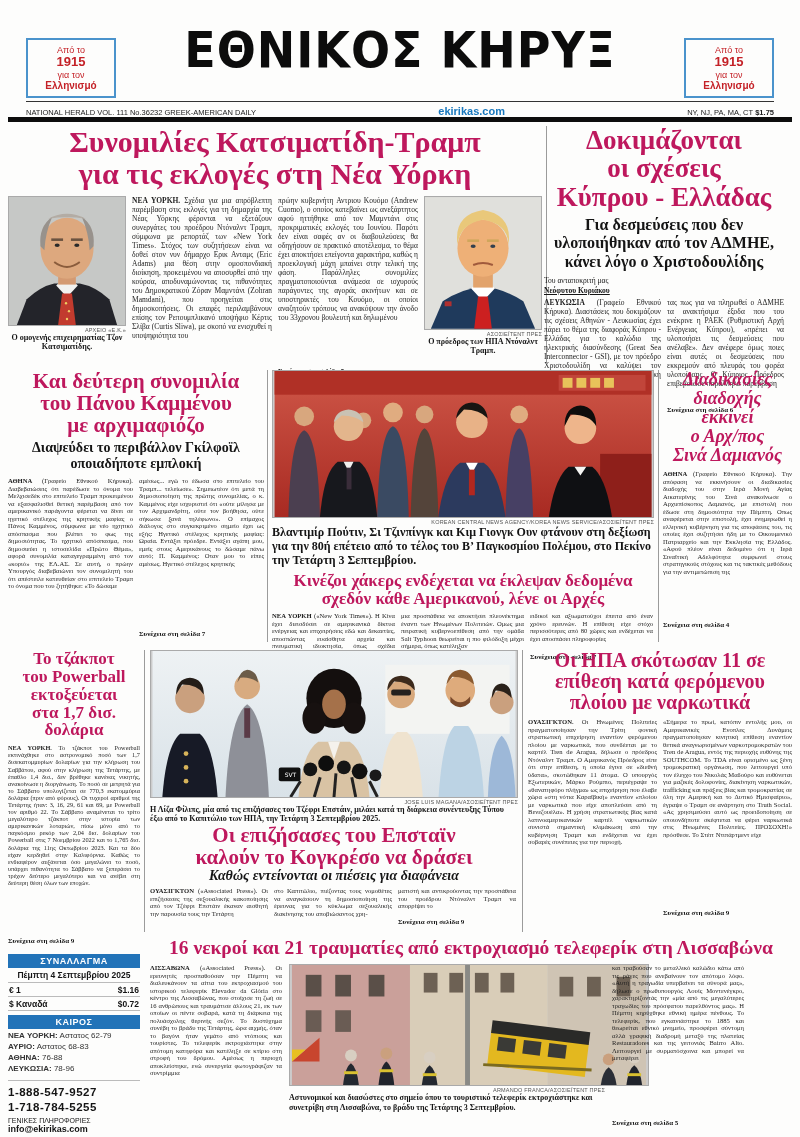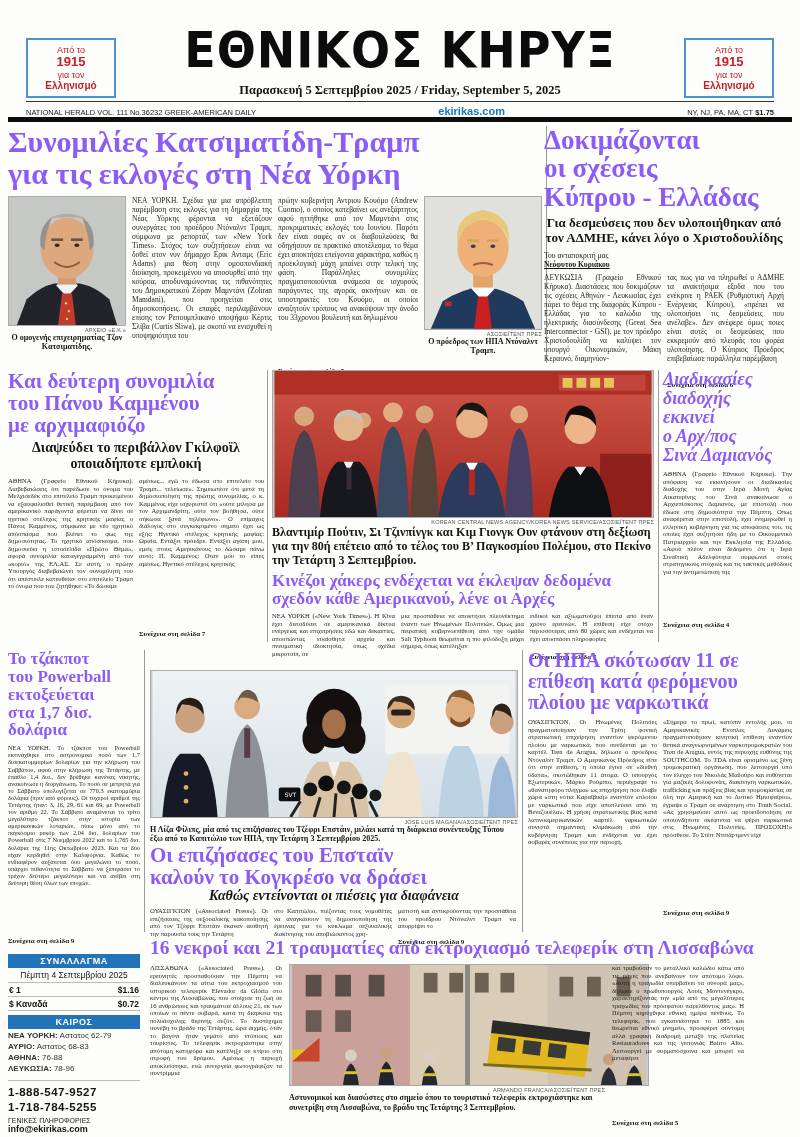--- a/index.html
+++ b/index.html
@@ -18,27 +18,27 @@
   .mast-title{position:absolute;top:22px;left:120px;right:120px;text-align:center;
         font-family:"DejaVu Sans",sans-serif;font-weight:bold;font-size:46px;
         letter-spacing:1px;transform:scaleY(1.1);color:#0c0c0c;white-space:nowrap}
   .dateline{position:absolute;top:83px;left:0;right:0;text-align:center;font-size:12.5px;font-weight:bold}
   .inforow{position:absolute;top:101px;left:26px;right:26px;border-top:1px solid #333;
         display:flex;align-items:baseline;justify-content:space-between;padding-top:3px;
         font-family:"Liberation Sans",sans-serif;font-size:7.5px;color:#222}
   .inforow .site{font-size:11px;font-weight:bold;color:#1878be}
   .blackbar{position:absolute;top:117px;left:8px;right:8px;height:5px;background:#0d0d0d}
   
-  .hl{font-weight:bold;line-height:1.05;color:#8b5cf6}
+  .hl{font-weight:bold;text-align:center;line-height:1.05;color:#be185d}
   .sub{font-weight:bold;text-align:center;line-height:1.15}
   .bodytext{text-align:justify;overflow:hidden;color:#1d1d1d}
   .bt8{font-size:7.5px;line-height:9px}
   .bt7{font-size:6.6px;line-height:7.5px}
   .bt6{font-size:6.3px;line-height:7.1px}
-  .lead-in{font-weight:normal}
+  .lead-in{font-weight:bold}
   .more{font-weight:bold;font-size:7px;margin-top:3px}
   .credit{font-family:"Liberation Sans",sans-serif;font-size:5.5px;color:#555;
         text-align:right;letter-spacing:.2px;margin-top:1px}
   .caption{font-size:8px;font-weight:bold;line-height:1.18}
   .vdiv{position:absolute;width:1px;background:#9b9b9b}
   .hdiv{position:absolute;height:1px;background:#8d8d8d}
   .photo{display:block;border:1px solid #aaa;background:#ccc}
   .byline{font-size:7.5px;line-height:1.25}
   .byline b{text-decoration:underline}
   
@@ -63,21 +63,20 @@
     <div class="b1">για τον</div>
     <div class="b4">Ελληνισμό</div>
   </div>
   <div class="badge" style="left:684px">
     <div class="b1">Από το</div>
     <div class="byear">1915</div>
     <div class="b1">για τον</div>
     <div class="b4">Ελληνισμό</div>
   </div>
   <div class="mast-title">ΕΘΝΙΚΟΣ ΚΗΡΥΞ</div>
-  <div class="dateline">Παρασκευή 5 Σεπτεμβρίου 2025 / Friday, September 5, 2025</div>
   <div class="inforow">
     <span>NATIONAL HERALD VOL. 111  No.36232  GREEK-AMERICAN DAILY</span>
     <span class="site">ekirikas.com</span>
     <span><span>NY, NJ, PA, MA, CT</span>&nbsp;<b>$1.75</b></span>
   </div>
   <div class="blackbar"></div>
 
   <div class="abs" style="left:8px;top:126px;width:534px">
     <div class="hl prewrap" style="font-size:30px">Συνομιλίες Κατσιματίδη-Τραμπ
 για τις εκλογές στη Νέα Υόρκη</div>
@@ -135,21 +134,21 @@
       </div>
     </div>
   </div>
 
   <div class="vdiv" style="left:546px;top:126px;height:237px"></div>
 
   <div class="abs" style="left:544px;top:126px;width:240px">
     <div class="hl prewrap" style="font-size:27px">Δοκιμάζονται
 οι σχέσεις
 Κύπρου - Ελλάδας</div>
-    <div class="sub" style="font-size:13px;margin-top:5px">Για δεσμεύσεις που δεν υλοποιήθηκαν από τον ΑΔΜΗΕ, κάνει λόγο ο Χριστοδουλίδης</div>
+    <div class="sub" style="font-size:16px;margin-top:5px">Για δεσμεύσεις που δεν υλοποιήθηκαν από τον ΑΔΜΗΕ, κάνει λόγο ο Χριστοδουλίδης</div>
     <div class="byline" style="margin-top:5px">
       <span>Του ανταποκριτή μας</span><br>
       <b>Νεόφυτου Κυριάκου</b>
     </div>
     <div style="display:flex;gap:6px;margin-top:3px">
       <div class="bodytext bt8" style="width:117px;height:118px">
         <span class="lead-in">ΛΕΥΚΩΣΙΑ</span>
         <span>(Γραφείο Εθνικού Κήρυκα). Διαστάσεις που δοκιμάζουν τις σχέσεις Αθηνών - Λευκωσίας έχει πάρει το θέμα της διαφοράς Κύπρου - Ελλάδας για το καλώδιο της ηλεκτρικής διασύνδεσης (Great Sea Interconnector - GSI), με τον πρόεδρο Χριστοδουλίδη να καλύψει τον υπουργό Οικονομικών, Μάκη Κεραυνό, διαμηνύον-</span>
       </div>
       <div style="width:117px">
@@ -266,21 +265,21 @@
 στα 1,7 δισ.
 δολάρια</div>
     <div class="bodytext bt6" style="height:190px;margin-top:5px">
       <span class="lead-in">ΝΕΑ ΥΟΡΚΗ.</span>
       <span>Το τζάκποτ του Powerball εκτινάχθηκε στο αστρονομικό ποσό των 1,7 δισεκατομμυρίων δολαρίων για την κλήρωση του Σαββάτου, αφού στην κλήρωση της Τετάρτης, με έπαθλο 1,4 δισ., δεν βρέθηκε κανένας νικητής, ανακοίνωσε η διοργάνωση. Το ποσό σε μετρητά για το Σάββατο υπολογίζεται σε 770,3 εκατομμύρια δολάρια (πριν από φόρους). Οι τυχεροί αριθμοί της Τετάρτης ήταν: 3, 16, 29, 61 και 69, με Powerball τον αριθμό 22. Το Σάββατο αναμένεται το τρίτο μεγαλύτερο τζάκποτ στην ιστορία των αμερικανικών λοταριών, πίσω μόνο από το παγκόσμιο ρεκόρ των 2,04 δισ. δολαρίων του Powerball στις 7 Νοεμβρίου 2022 και το 1,765 δισ. δολάρια της 11ης Οκτωβρίου 2023. Και τα δύο είχαν κερδηθεί στην Καλιφόρνια. Καθώς το ενδιαφέρον αυξάνεται όσο μεγαλώνει το ποσό, υπάρχει πιθανότητα το Σάββατο να ξεπεράσει το τρέχον δεύτερο μεγαλύτερο και να ανέβει στη δεύτερη θέση όλων των εποχών.</span>
     </div>
     <div class="more">Συνέχεια στη σελίδα 9</div>
 
     <div style="margin-top:9px">
       <div class="boxhead">ΣΥΝΑΛΛΑΓΜΑ</div>
-      <div class="fx" style="font-weight:normal;text-align:center;padding:2px 0;border-bottom:1px solid #bbb">Πέμπτη 4 Σεπτεμβρίου 2025</div>
+      <div class="fx" style="font-weight:bold;text-align:center;padding:2px 0;border-bottom:1px solid #bbb">Πέμπτη 4 Σεπτεμβρίου 2025</div>
       <div class="fx fxrow">
         <span>€ 1</span>
         <span>$1.16</span>
       </div>
       <div class="fx fxrow">
         <span>$ Καναδά</span>
         <span>$0.72</span>
       </div>
     </div>
 
@@ -295,21 +294,21 @@
     <div style="margin-top:6px;border-top:1px solid #bbb;padding-top:4px">
       <div class="phones">1-888-547-9527</div>
       <div class="phones">1-718-784-5255</div>
       <div class="geninfo">ΓΕΝΙΚΕΣ ΠΛΗΡΟΦΟΡΙΕΣ</div>
       <div class="email">info@ekirikas.com</div>
     </div>
   </div>
 
   <div class="vdiv" style="left:144px;top:650px;height:282px"></div>
 
-  <div class="abs" style="left:150px;top:670px;width:368px">
+  <div class="abs" style="left:150px;top:650px;width:368px">
     <svg class="photo" width="368" height="148" viewBox="0 0 368 148">
       <defs>
           <linearGradient id="sky" x1="0" y1="0" x2="0" y2="1">
         <stop offset="0" stop-color="#eef2f4"></stop>
             <stop offset="1" stop-color="#d9e2e8"></stop>
       </linearGradient>
         </defs>
       <rect width="368" height="148" fill="url(#sky)"></rect>
       <rect x="236" y="14" width="126" height="70" fill="#f3f4f2"></rect>
 

